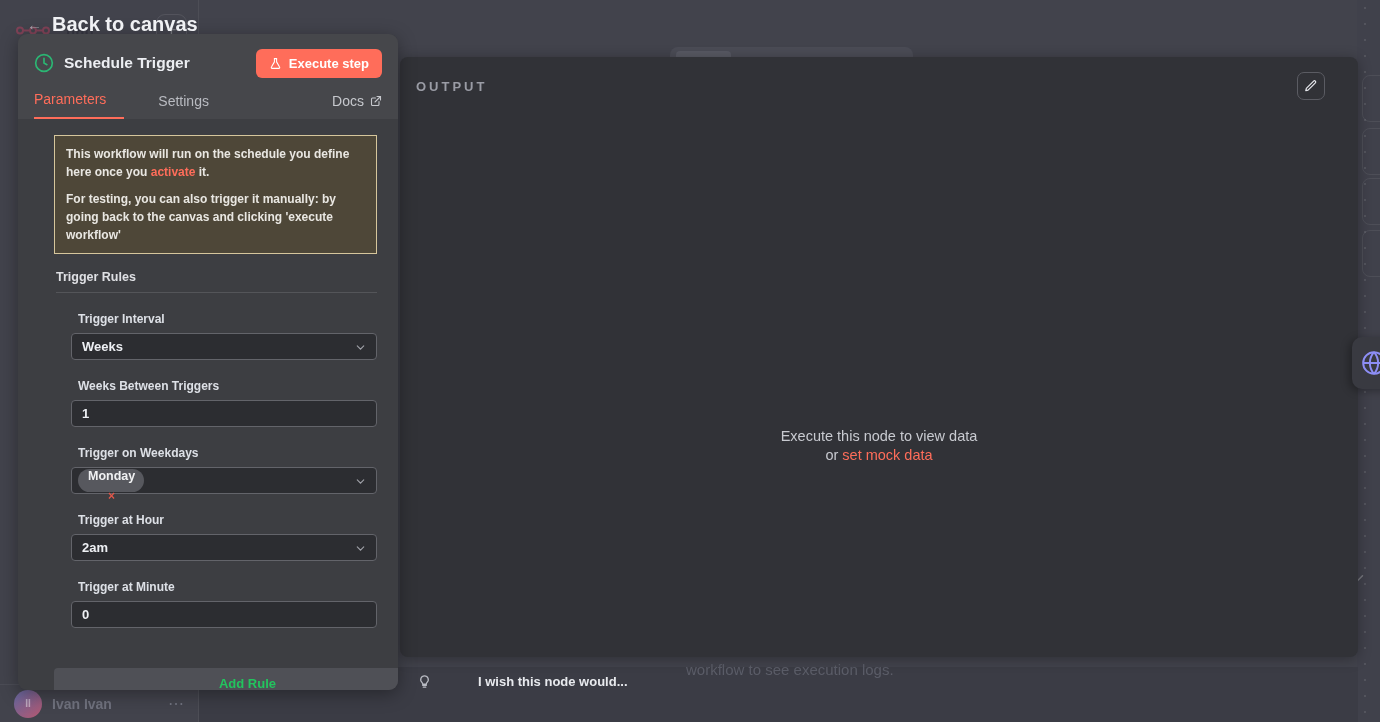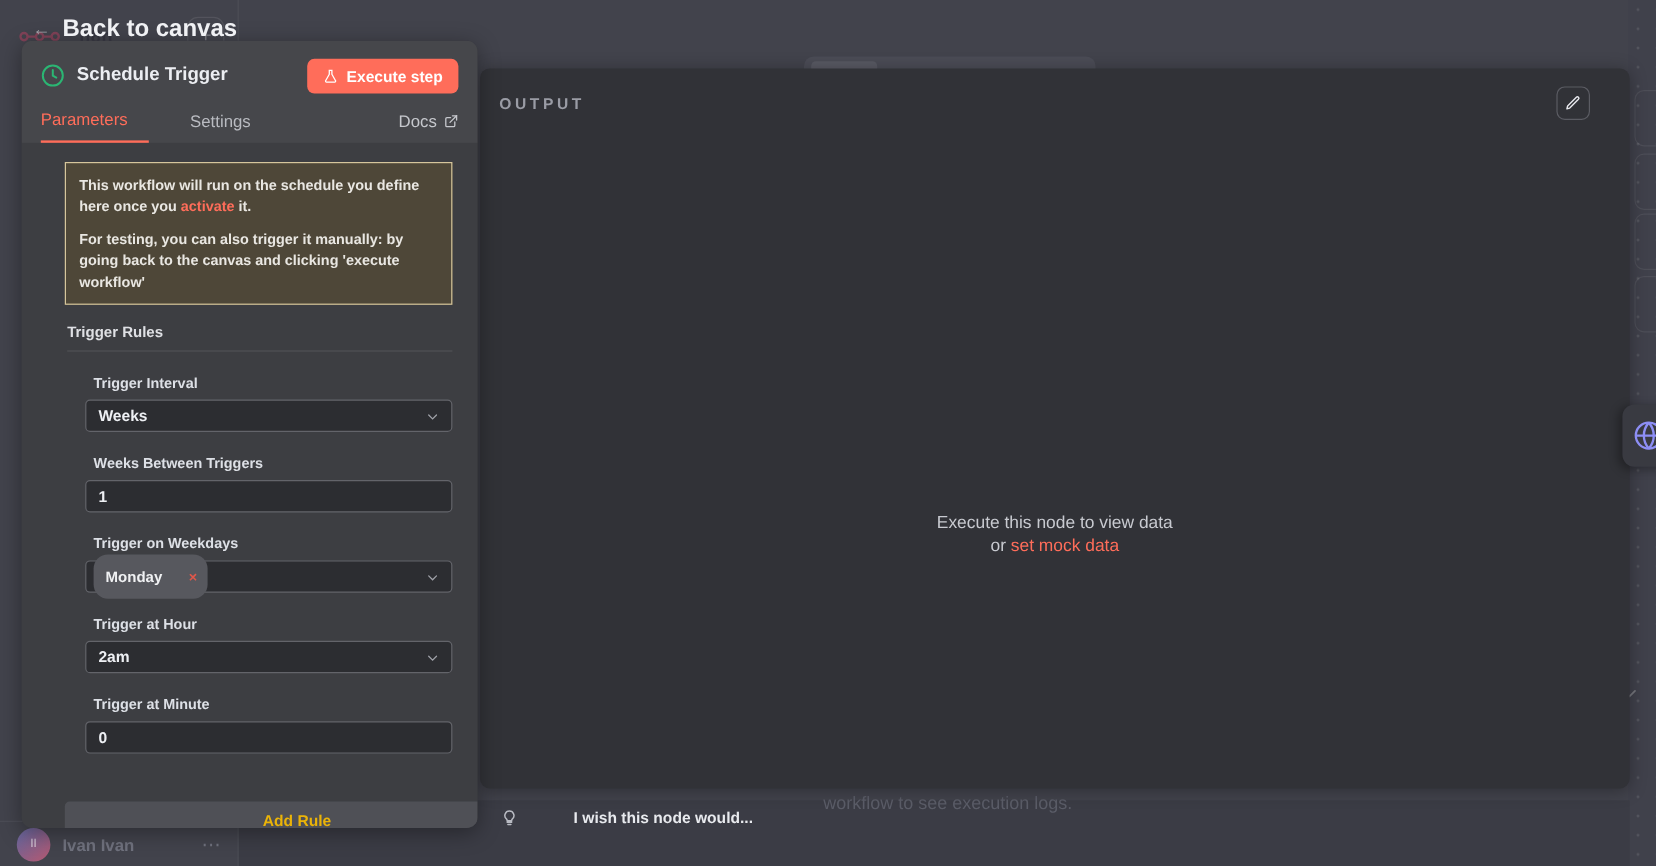--- a/index.html
+++ b/index.html
@@ -86,27 +86,27 @@
   .section-title { margin-top:16px; font-size:12.5px; font-weight:700; color:#dfe0e4;
     padding-bottom:8px; border-bottom:1px solid rgba(255,255,255,0.12); margin-left:2px; }
 
   .param-group { margin-left:17px; margin-top:19px; }
   .param-label { font-size:12px; font-weight:600; color:#dde0e6; padding-left:7px; margin-bottom:7px; }
   .field-box { position:relative; height:27px; background:#2c2d31; border:1px solid #63646a;
     border-radius:4px; display:flex; align-items:center; padding:0 28px 0 10px;
     font-size:13px; font-weight:600; color:#eef0f4; cursor:pointer; }
   .field-box.text-input { padding-right:10px; cursor:text; }
   .field-chevron { position:absolute; right:9px; top:7px; color:#9fa1a8; }
-  .tag-pill { background:#57585e; border-radius:12px; height:37px; display:flex; align-items:center;
-    padding:0 9px 0 10px; gap:22px; font-size:12.5px; color:#f0f1f3; margin-left:-4px; }
+  .tag-pill { background:#57585e; border-radius:12px; height:23px; display:flex; align-items:center;
+    padding:0 9px 0 10px; gap:6px; font-size:12.5px; color:#f0f1f3; margin-left:-4px;flex-direction:column; }
   .tag-remove { color:#e0574a; font-size:12px; cursor:pointer; }
 
   .add-rule-btn { display:block; width:366px; margin:40px 0 0 0; height:30px; background:#4f5056;
     border:none; border-radius:4px; font-family:"Liberation Sans",sans-serif;
-    font-size:13px; font-weight:700; color:#eab308; cursor:pointer;padding-left:21px; }
+    font-size:13px; font-weight:700; color:#22c55e; cursor:pointer;padding-left:21px; }
 
   svg { display:block; }
 </style>
 </head>
 <body>
 
 <div class="stage">
 
   <div class="right-strip"></div>
   <div class="faint-card" style="left:1362px; top:75px;"></div>

